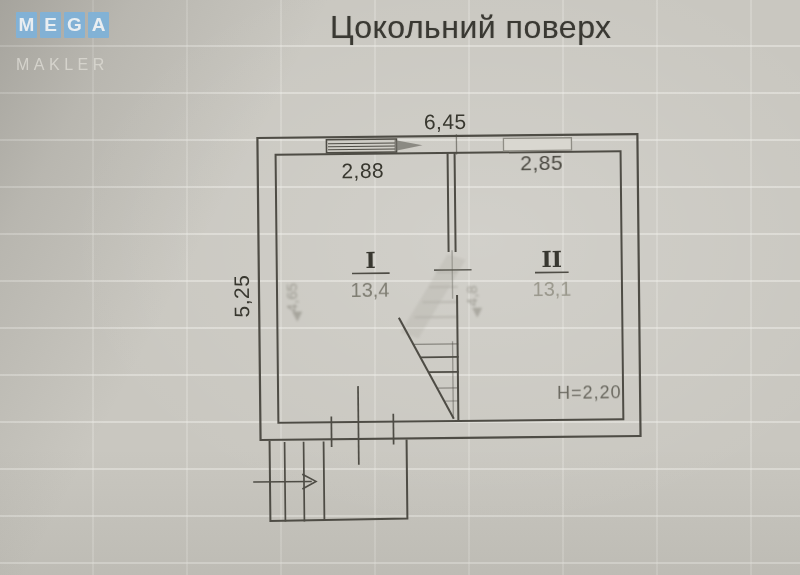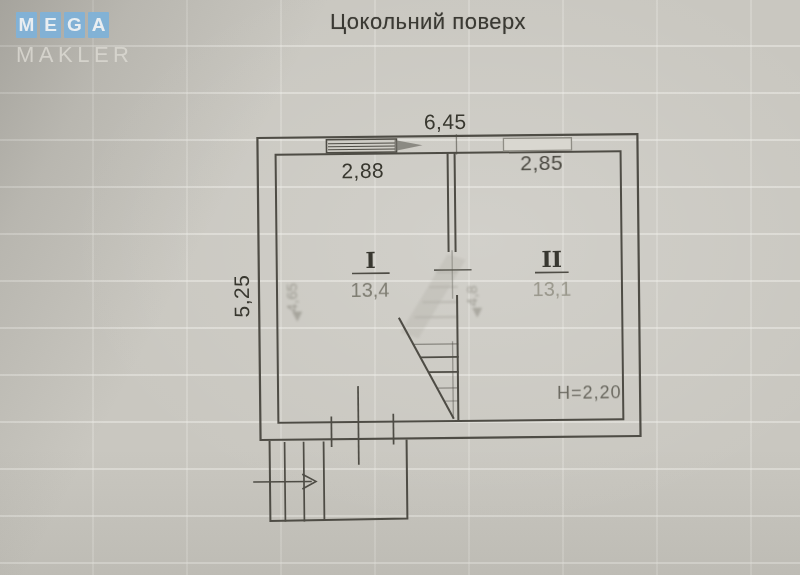--- a/index.html
+++ b/index.html
@@ -15,26 +15,26 @@
       #c9c7c0;
   }
   .logo{position:absolute;left:16px;top:12px;}
   .logo-tiles{display:flex;gap:3px;}
   .logo-tile{
     width:21px;height:26px;background:#7fb2d9;color:#eef3f7;
     font-weight:700;font-size:19px;line-height:26px;text-align:center;
     border-radius:1px;opacity:.93;
   }
   .logo-sub{
-    margin-top:4px;font-size:22px;font-weight:400;color:#d9d7d0;
+    margin-top:18px;font-size:16px;font-weight:400;color:#d9d7d0;
     letter-spacing:4.5px;opacity:.9;
   }
   .page-title{
     position:absolute;left:330px;top:9px;
-    font-size:22px;color:#3a3933;letter-spacing:.5px;
+    font-size:32px;color:#3a3933;letter-spacing:.5px;
     text-shadow:0 0 1px rgba(58,57,51,.45);
   }
   svg.plan{position:absolute;left:0;top:0;}
   .dim{font-family:"Liberation Sans",sans-serif;font-size:21px;fill:#38372f;letter-spacing:.5px;}
   .dim-faded{fill:#4c4a42;}
   .roman{font-family:"DejaVu Serif",serif;font-size:22px;font-weight:700;fill:#383730;}
   .area{font-family:"Liberation Sans",sans-serif;font-size:20px;}
   .hnote{font-family:"Liberation Sans",sans-serif;font-size:18px;fill:#5c5a51;letter-spacing:1px;}
   .smudgetxt{font-family:"Liberation Sans",sans-serif;font-size:15px;}
 </style>

